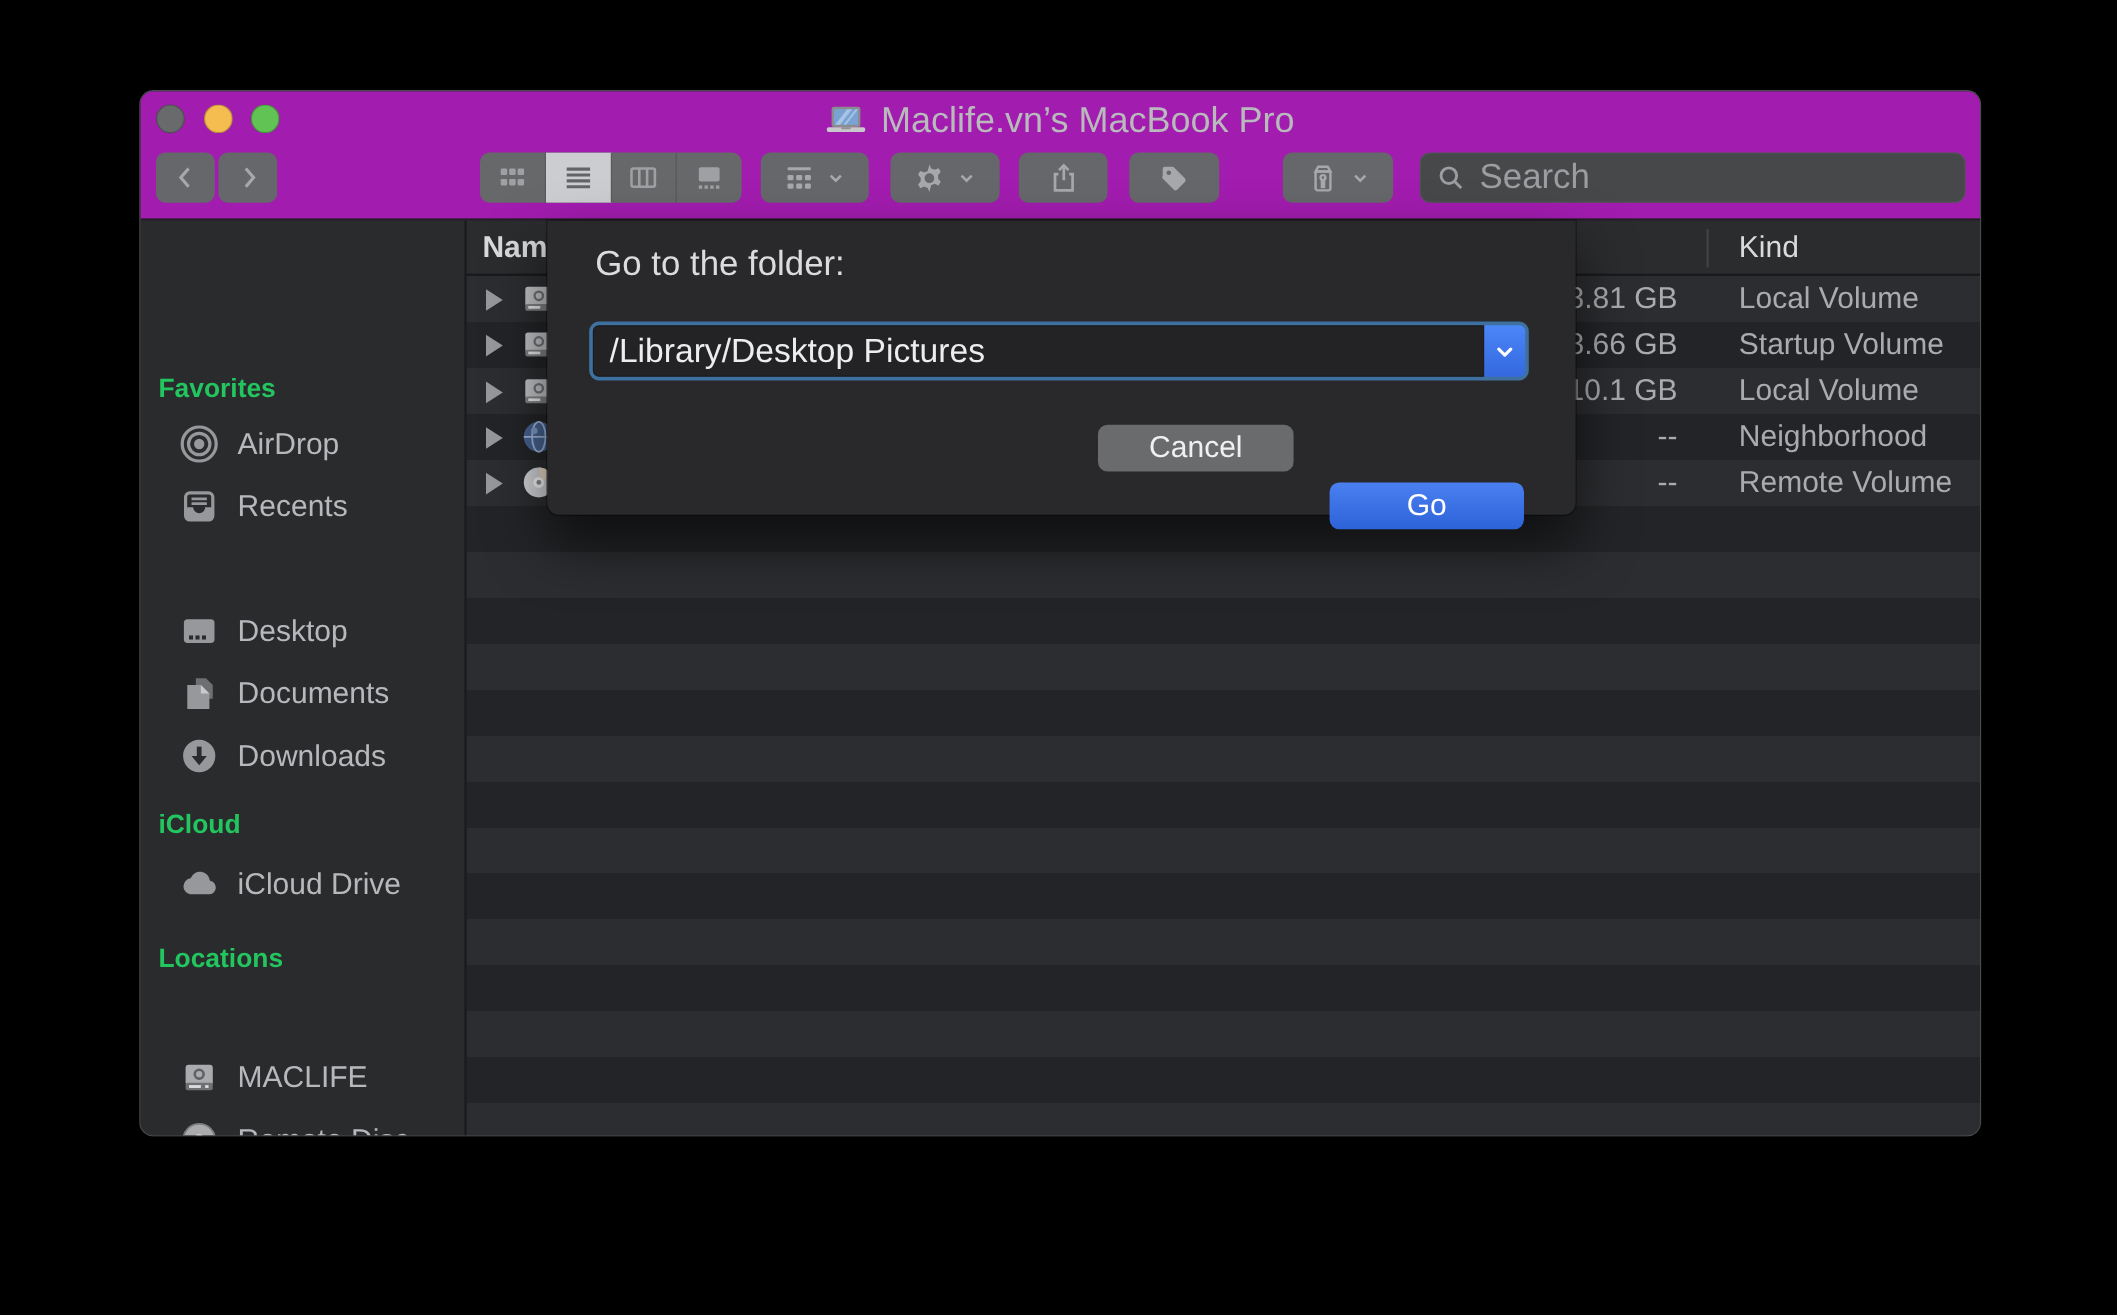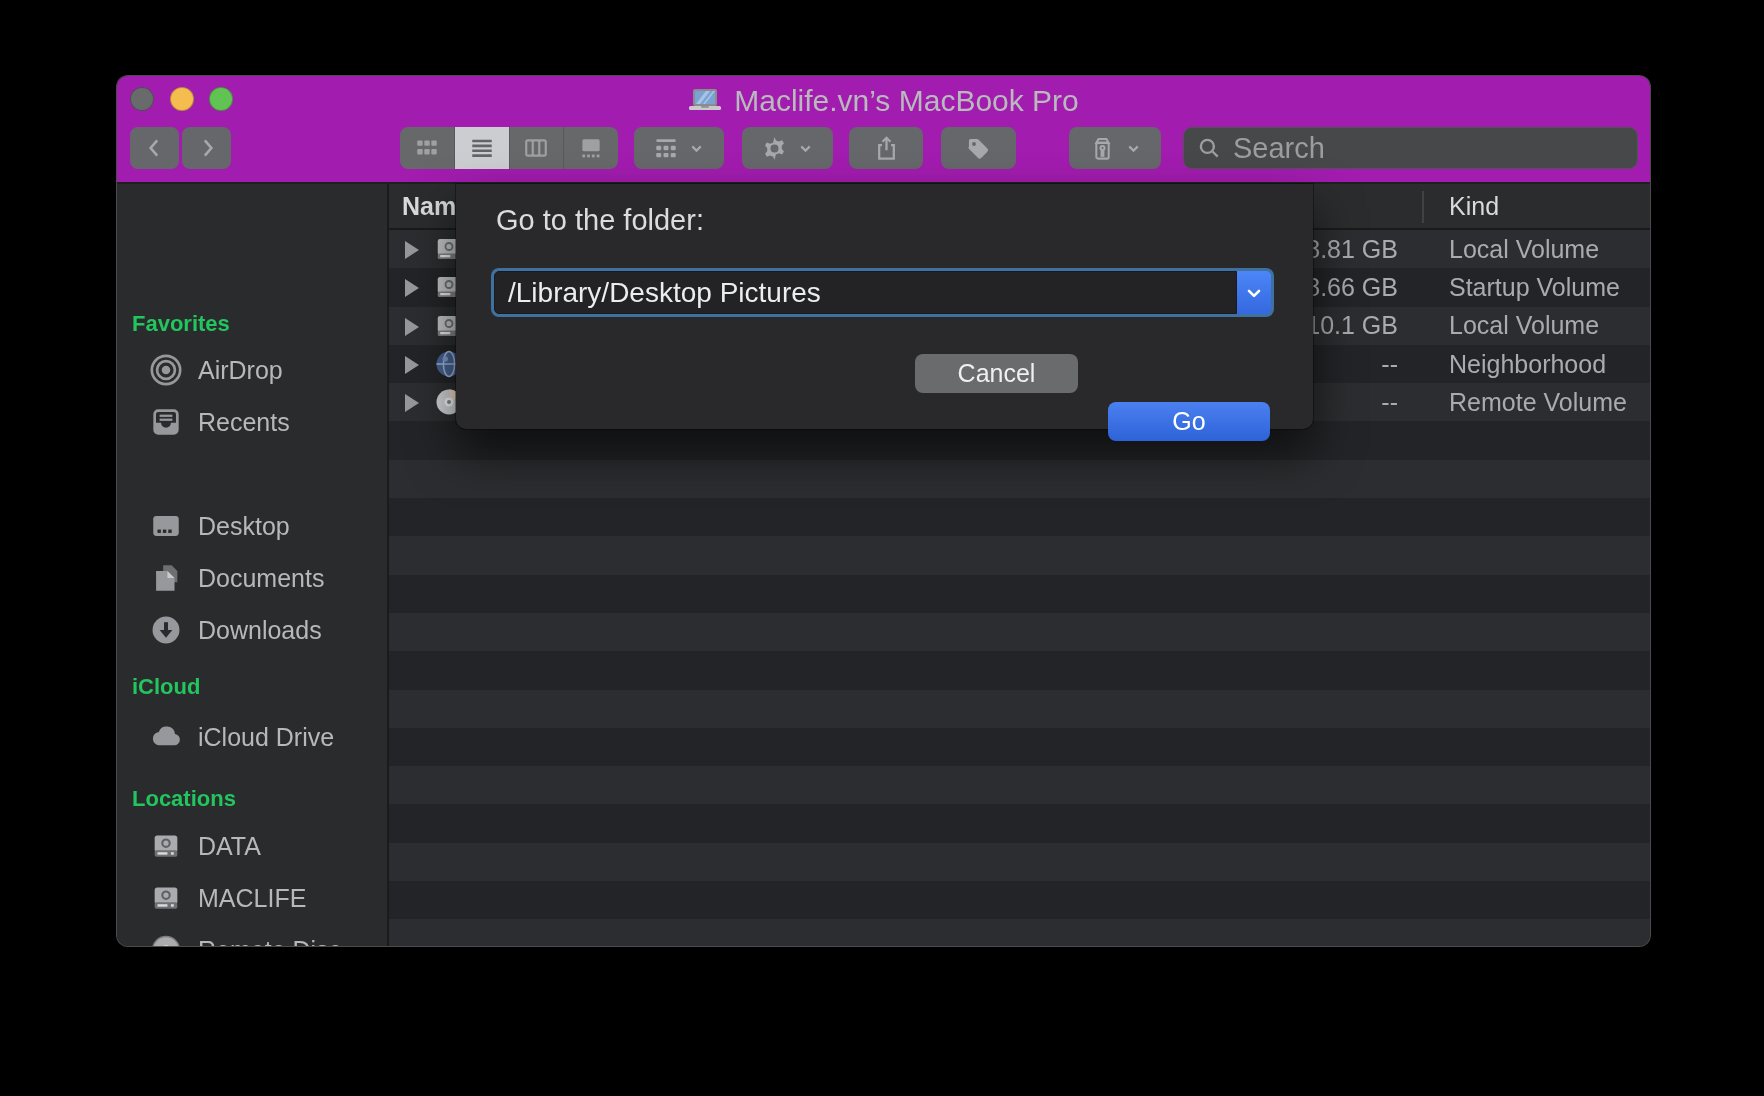--- a/index.html
+++ b/index.html
@@ -303,32 +303,20 @@
       <span class="side-ico">
         <svg width="36" height="36" viewBox="0 0 24 24">
           <path d="M7 17.5 h10.5 a3.8 3.8 0 0 0 .5-7.56 A5.6 5.6 0 0 0 7.2 8.6 A4.5 4.5 0 0 0 7 17.5 z" fill="currentColor"></path>
         </svg>
       </span>
       <span class="side-label">iCloud Drive</span>
     </div>
 
     <div class="side-head" style="top:600px;">Locations</div>
 
-    <div class="side-item" style="top:640px;">
-      <span class="side-ico">
-        <svg width="34" height="34" viewBox="0 0 24 24">
-          <rect x="4" y="4.5" width="16" height="12" rx="1.8" fill="#a9abae"></rect>
-          <circle cx="12" cy="10" r="2.6" fill="none" stroke="#5f6063" stroke-width="1.5"></circle>
-          <rect x="4" y="15" width="16" height="4.5" rx="1.2" fill="#6f7073"></rect>
-          <rect x="6" y="16.4" width="7" height="1.7" fill="#dadbdd"></rect>
-            <rect x="15.5" y="16.4" width="2" height="1.7" fill="#dadbdd"></rect>
-        </svg>
-      </span>
-      <span class="side-label">DATA</span>
-    </div>
 
     <div class="side-item" style="top:692px;">
       <span class="side-ico">
         <svg width="34" height="34" viewBox="0 0 24 24">
           <rect x="4" y="4.5" width="16" height="12" rx="1.8" fill="#a9abae"></rect>
           <circle cx="12" cy="10" r="2.6" fill="none" stroke="#5f6063" stroke-width="1.5"></circle>
           <rect x="4" y="15" width="16" height="4.5" rx="1.2" fill="#6f7073"></rect>
           <rect x="6" y="16.4" width="7" height="1.7" fill="#dadbdd"></rect>
             <rect x="15.5" y="16.4" width="2" height="1.7" fill="#dadbdd"></rect>
         </svg>

